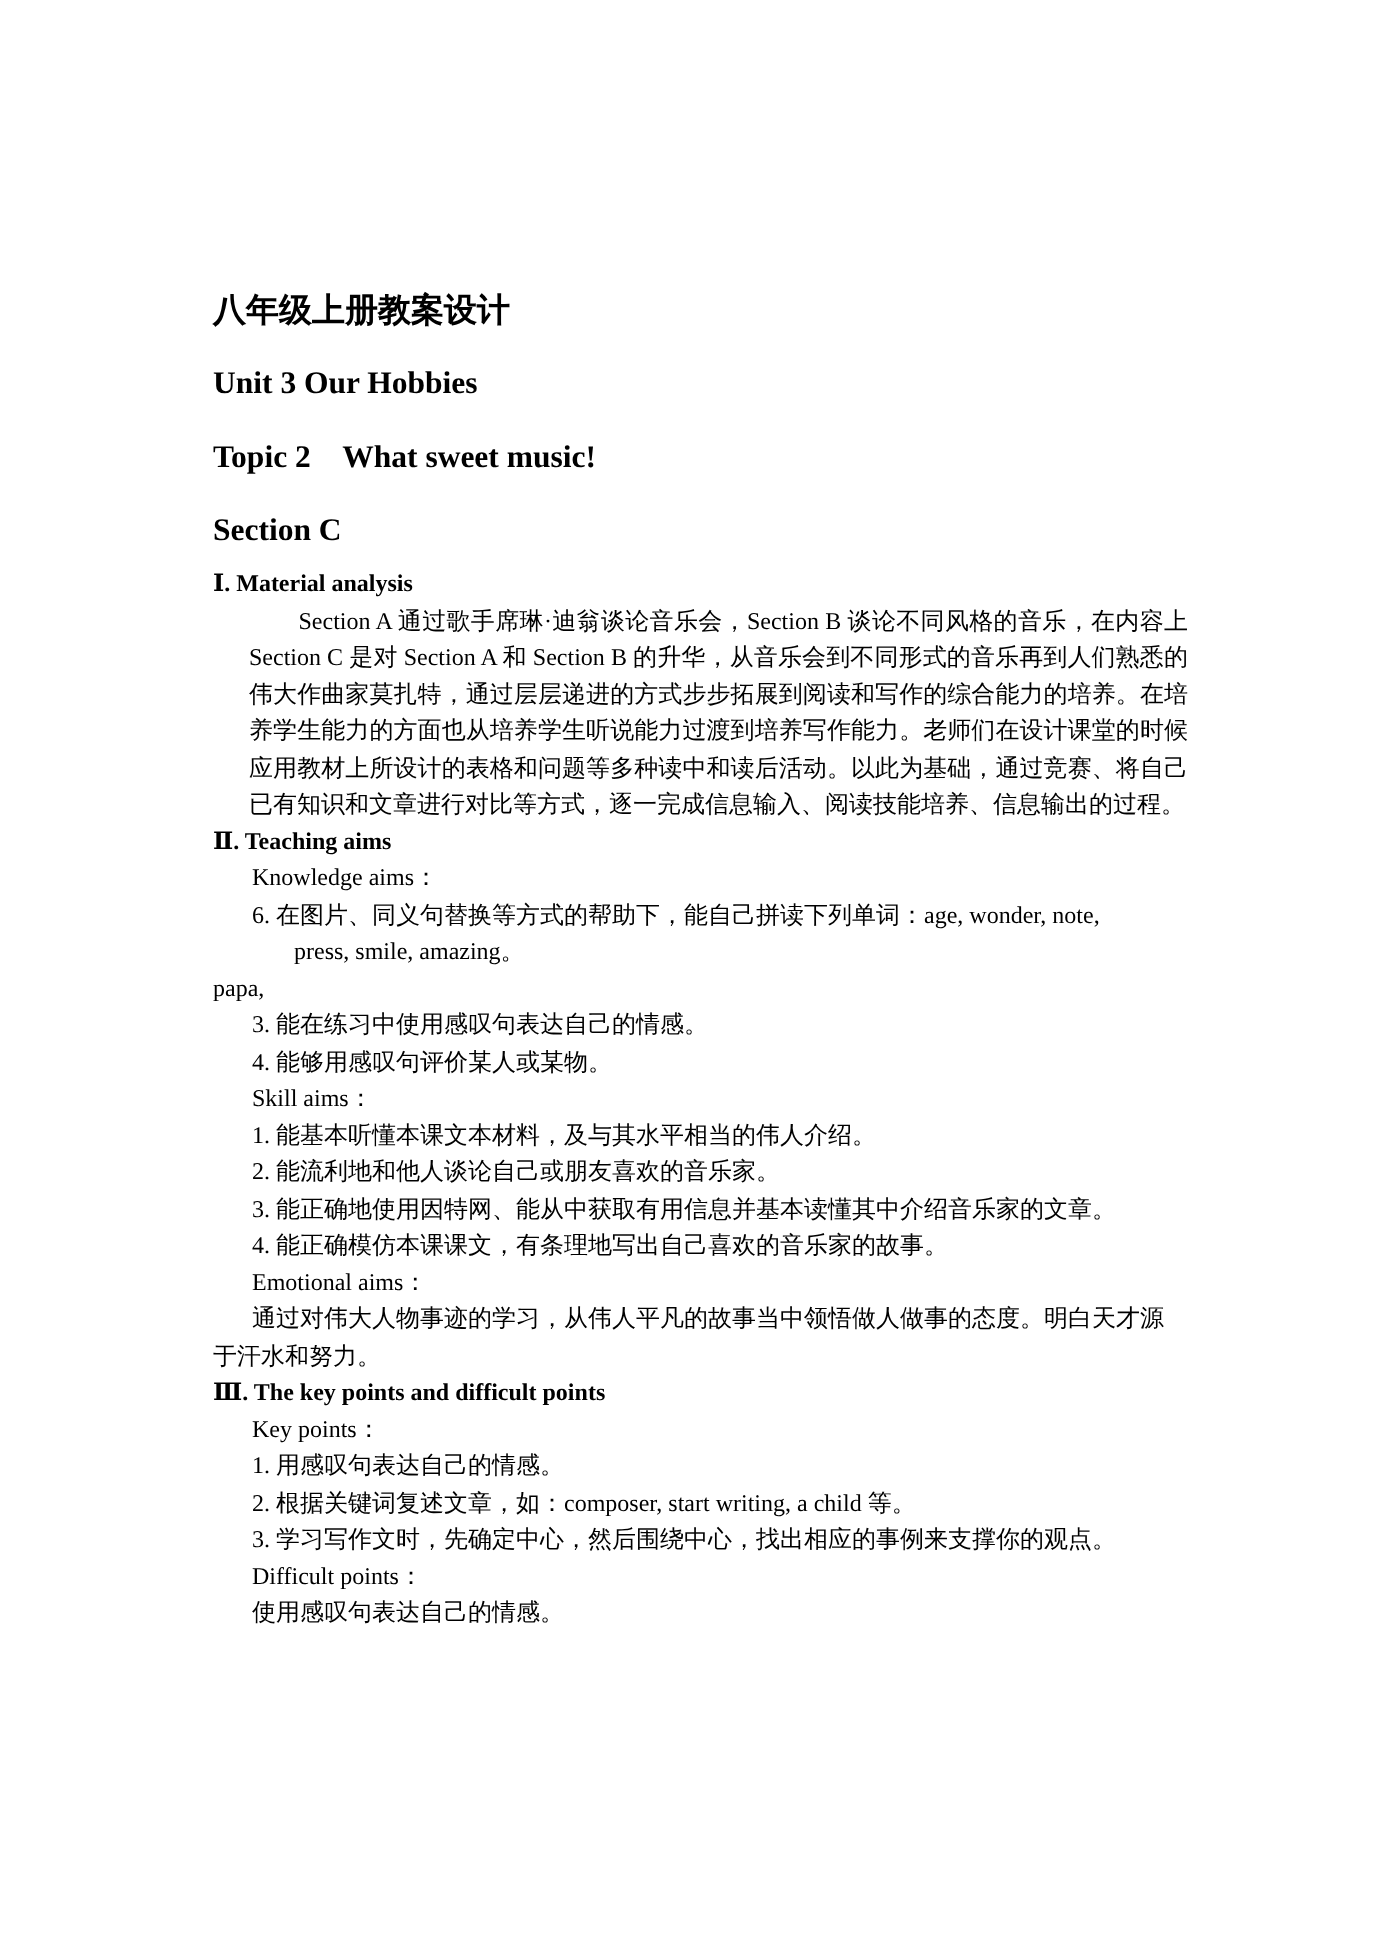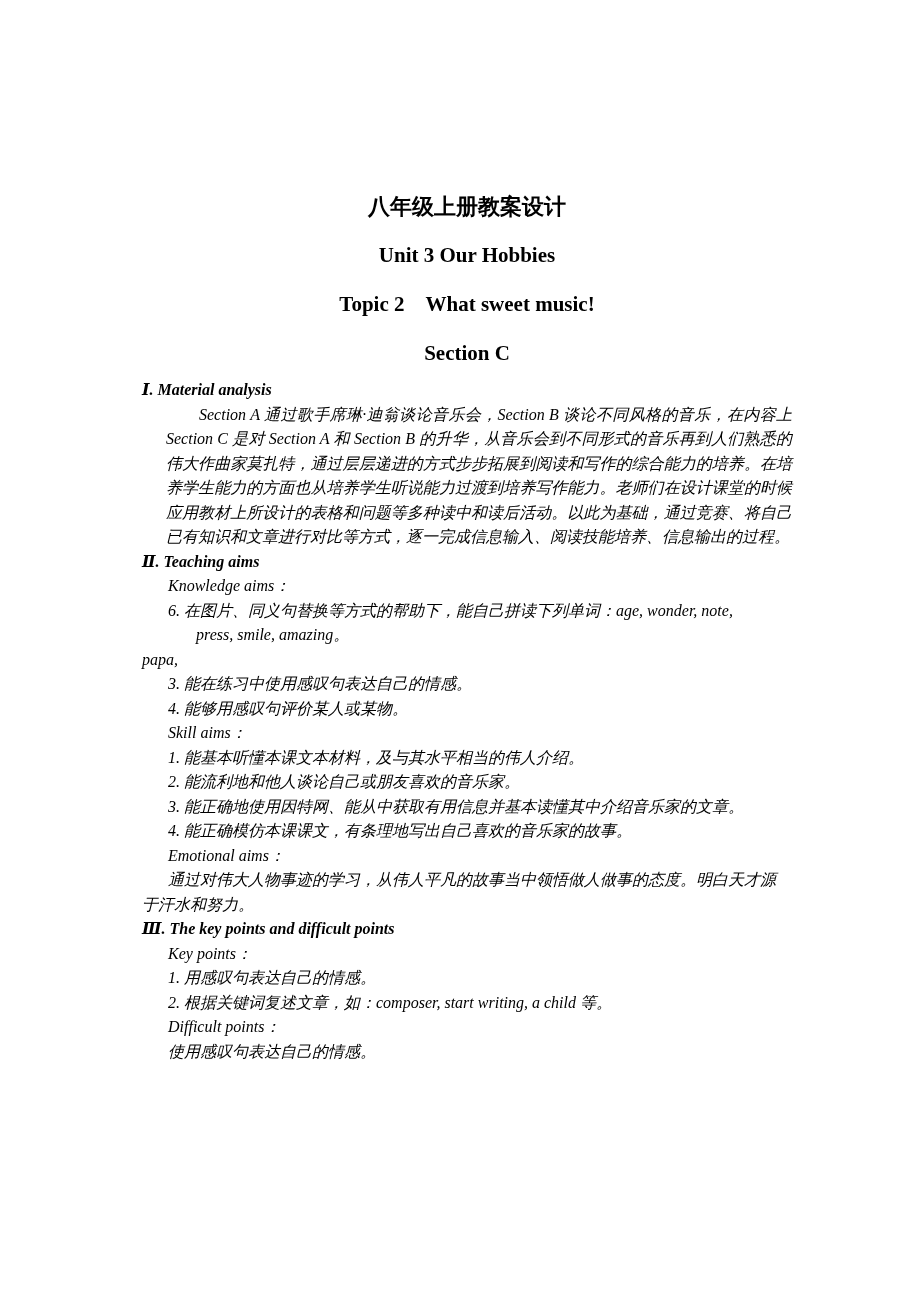--- a/index.html
+++ b/index.html
@@ -11,35 +11,33 @@
       width: 920px;
       height: 1302px;
       overflow: hidden;
       font-family: "Liberation Serif", "DejaVu Serif", serif;
       color: #000000;
     }
     .page {
       padding: 182px 128px 0 142px;
     }
     .title-line {
-      text-align: center;
       font-weight: bold;
       font-size: 21px;
       line-height: 49px;
       white-space: pre-wrap;
     }
     .title-main {
       font-size: 22px;
     }
     .line {
       font-size: 16px;
       line-height: 24.5px;
       margin: 0;
       white-space: pre-wrap;
-      font-style: italic;
     }
     .heading {
       font-weight: bold;
     }
     .para {
       text-align: justify;
     }
     .fi {      
       text-indent: 33px;
       margin-left: 24px;
@@ -91,18 +89,19 @@
     <div class="line ind1">通过对伟大人物事迹的学习，从伟人平凡的故事当中领悟做人做事的态度。明白天才源</div>
     <div class="line">于汗水和努力。</div>
   </div>
 
   <div>
     <div class="line heading">Ⅲ. The key points and difficult points</div>
 
     <div class="line ind1">Key points：</div>
     <div class="line ind1">1. 用感叹句表达自己的情感。</div>
     <div class="line ind1">2. 根据关键词复述文章，如：composer, start writing, a child 等。</div>
+    <div class="line ind1">3. 学习写作文时，先确定中心，然后围绕中心，找出相应的事例来支撑你的观点。</div>
 
     <div class="line ind1">Difficult points：</div>
     <div class="line ind1">使用感叹句表达自己的情感。</div>
   </div>
 
 </div>
 
 </body></html>

